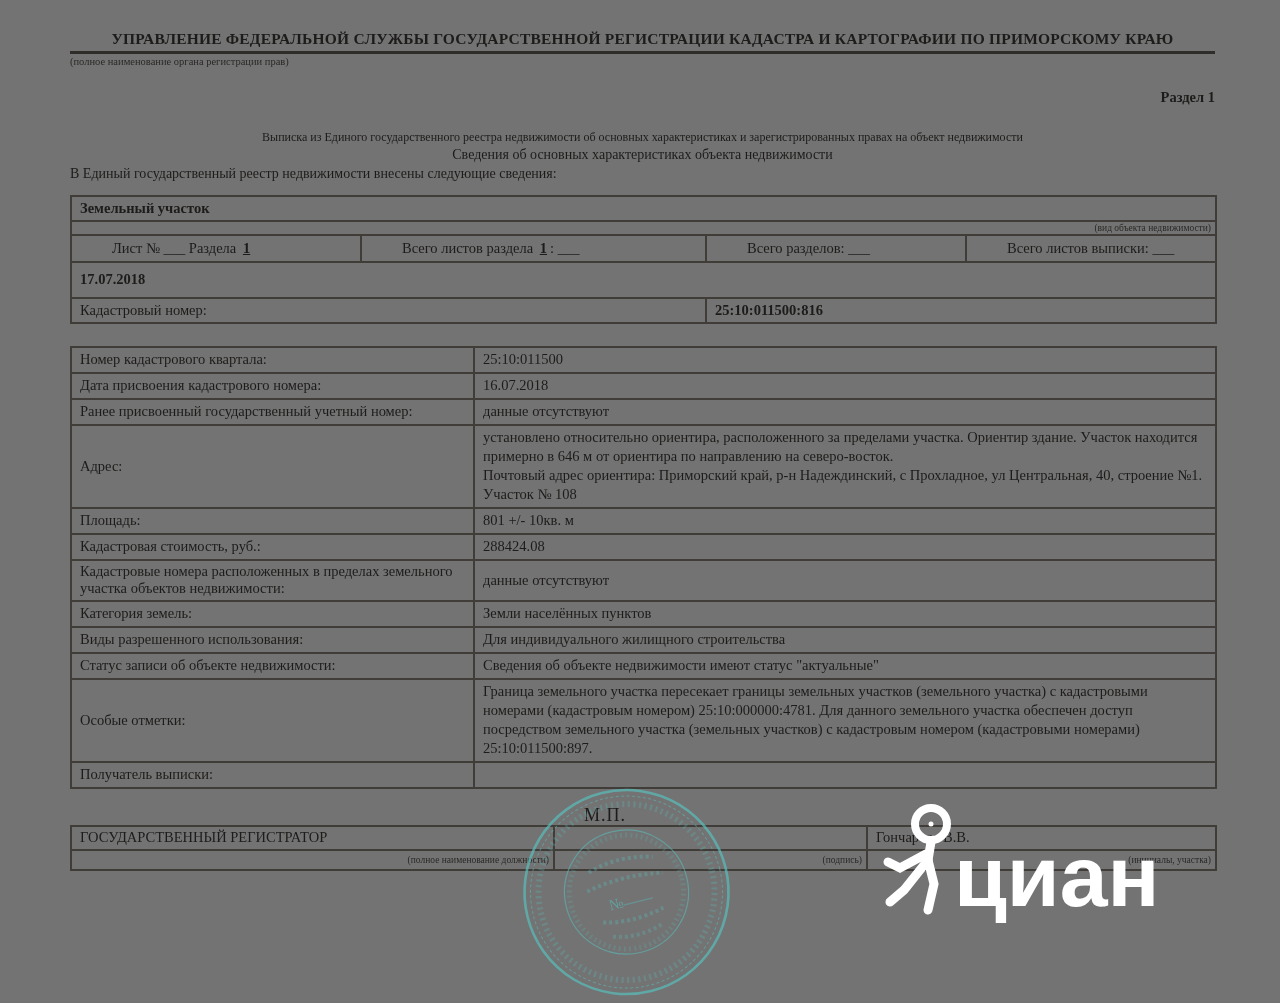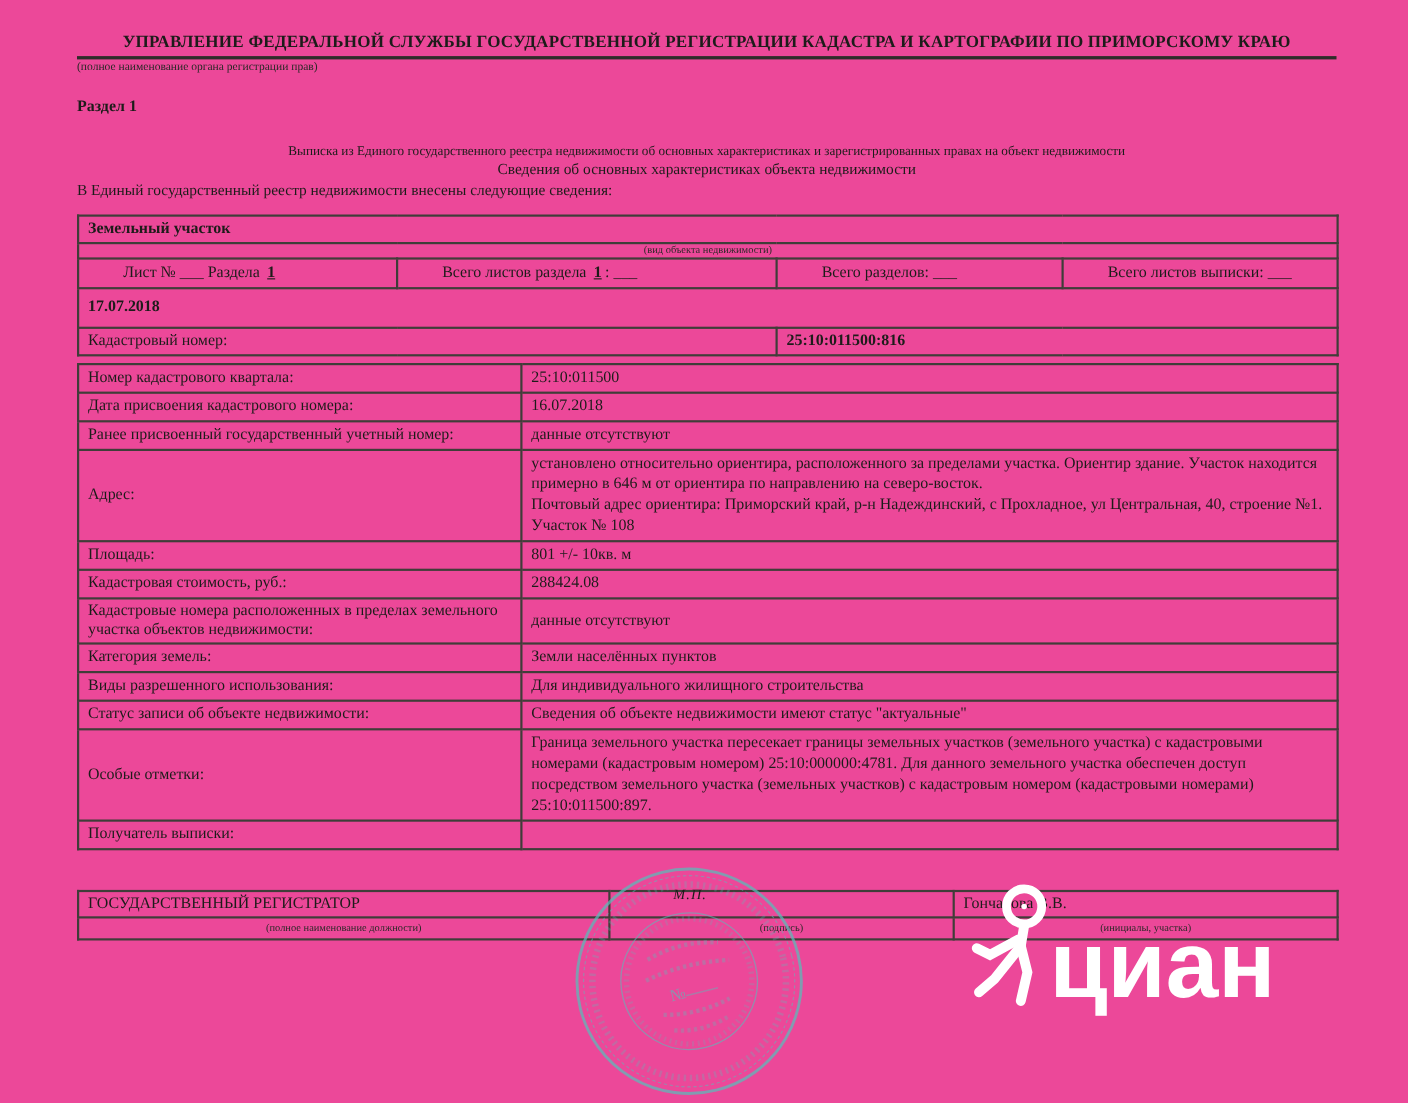--- a/index.html
+++ b/index.html
@@ -1,21 +1,21 @@
 <!DOCTYPE html>
 <html><head>
 <meta charset="utf-8">
 <style>
   * { box-sizing: border-box; margin: 0; padding: 0; }
   html, body { background:#e9e9e7; }
   .page {
     position: relative;
     width: 1280px;
     height: 1003px;
-    background: #ec4899;
+    background: #737373;
     overflow: hidden;
     font-family: "Liberation Serif", "DejaVu Serif", serif;
     color: #1d1c1a;
   }
   .content { padding: 30px 65px 0 70px; }
 
   
   .org-header {
     text-align: center;
     font-weight: bold;
@@ -24,20 +24,21 @@
     border-bottom: 3px solid #2f2d2a;
     padding-bottom: 3px;
   }
   .org-caption {
     text-align: left;
     font-size: 10.5px;
     margin-top: 2px;
     color: #2a2927;
   }
   .section-label {
+    text-align: right;
     font-weight: bold;
     font-size: 14.5px;
     margin-top: 22px;
   }
   .title1 { text-align: center; font-size: 12px; margin-top: 24px; }
   .title2 { text-align: center; font-size: 14px; font-weight: normal; margin-top: 2px; }
   .intro  { text-align: left;  font-size: 14px; margin-top: 3px; }
 
   
   table {
@@ -47,53 +48,52 @@
     font-size: 14.5px;
   }
   td {
     border: 2px solid #403d39;
     padding: 2px 8px 3px 8px;
     vertical-align: middle;
     overflow: hidden;
   }
   .bold { font-weight: bold; }
   .caption-cell {
-    text-align: center;
+    text-align: right;
     font-size: 9.5px;
     padding: 0 4px 1px 4px;
     color: #2a2927;
   }
   .pre { white-space: pre-line; line-height: 19px; }
   .blank { letter-spacing: 0; }
   .num-u { font-weight: bold; text-decoration: underline; padding: 0 3px; }
 
   .t1 { margin-top: 13px; }
-  .t2 { margin-top: 6px; }
+  .t2 { margin-top: 22px; }
   .t3 { margin-top: 36px; }
 
   .t1 tr.r-obj  td { height: 25px; font-weight: bold; }
   .t1 tr.r-cap  td { height: 14px; }
   .t1 tr.r-meta td { height: 27px; padding-left: 40px; }
   .t1 tr.r-date td { height: 36px; font-weight: bold; }
   .t1 tr.r-cad  td { height: 25px; }
 
   .t2 td.lbl { width: 403px; }
   .t2 tr { height: 26px; }
 
   .t3 td { height: 24px; }
   .t3 tr.r-cap td { height: 20px; }
 
   
   .mp-label {
     position: absolute;
-    left: 612px;
+    left: 584px;
     top: 805px;
-    font-size: 13px;
+    font-size: 18px;
     letter-spacing: 1px;
-    font-style: italic;
   }
   .stamp { position: absolute; left: 503px; top: 786px; opacity: .72; }
   .watermark { position: absolute; left: 876px; top: 798px; }
   .watermark text {
     font-family: "Liberation Sans", sans-serif;
     font-weight: bold;
   }
 </style>
 </head>
 <body>

